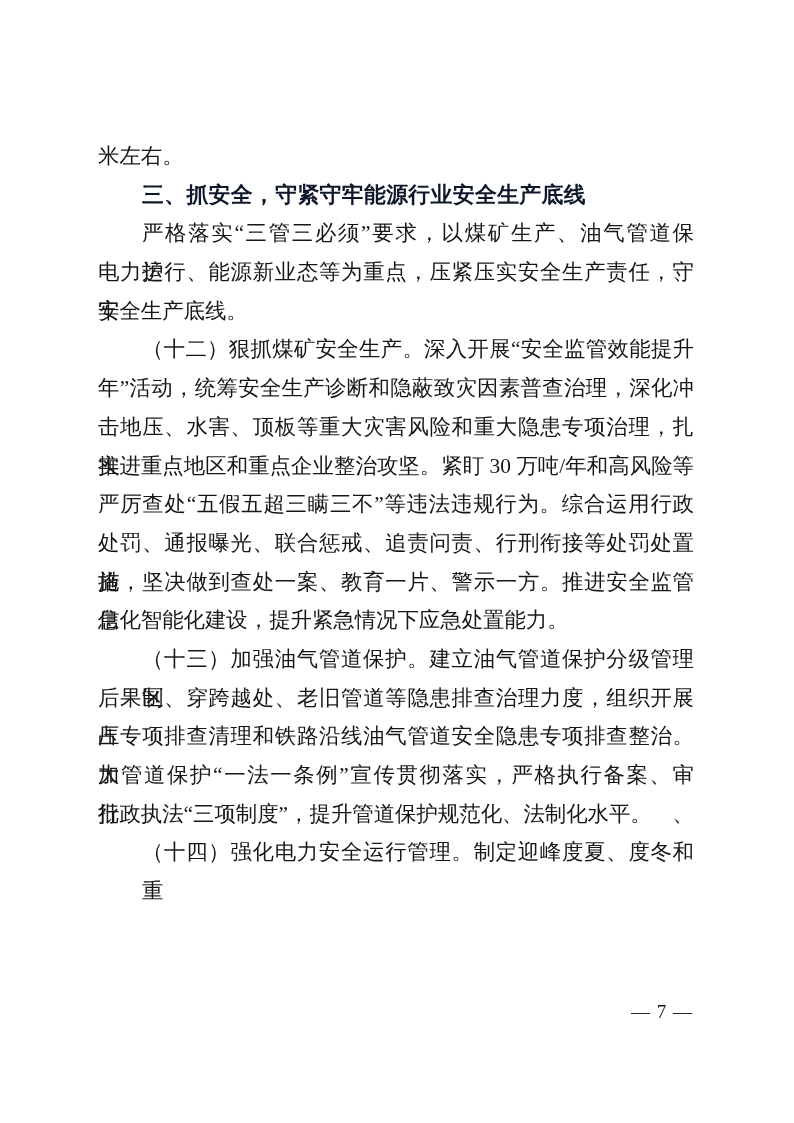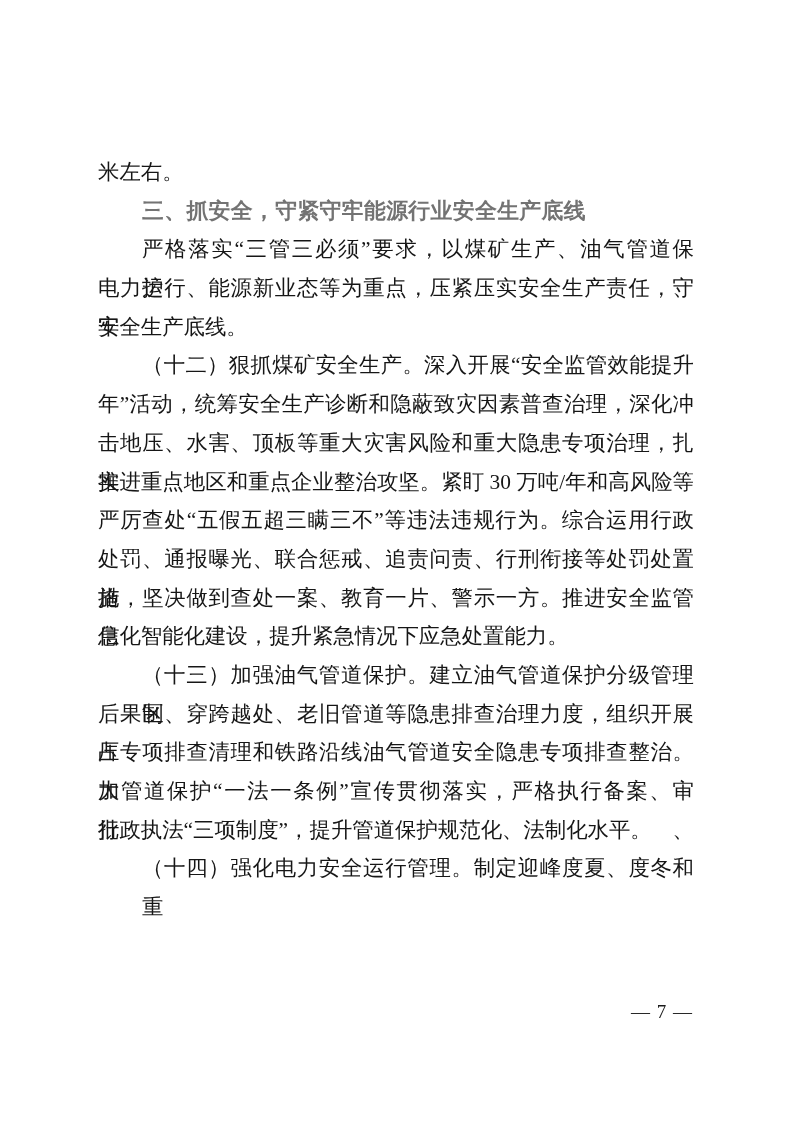--- a/index.html
+++ b/index.html
@@ -7,39 +7,39 @@
     position: relative;
     width: 794px;
     height: 1123px;
     background: #ffffff;
     overflow: hidden;
     font-family: "Liberation Serif", serif;
   }
   .doc {
     position: absolute;
     left: 98px;
-    top: 153px;
+    top: 137px;
     width: 596px;
     font-size: 21.4px;
     line-height: 38.7px;
     color: #161616;
     font-family: "Liberation Serif", serif;
   }
   .line { height: 38.7px; white-space: normal; }
   .line.justify {
     text-align: justify;
     text-align-last: justify;
   }
   .line.indent { padding-left: 44px; }
   .line.heading {
     font-family: "Liberation Sans", sans-serif;
     font-weight: 700;
     font-size: 21.8px;
     letter-spacing: 0.4px;
-    color: #737373;
+    color: #0f172a;
   }
   .page-num {
     position: absolute;
     right: 101px;
     top: 1000px;
     font-size: 19px;
     line-height: 24px;
     color: #1a1a1a;
     font-family: "Liberation Serif", serif;
     letter-spacing: 1px;

